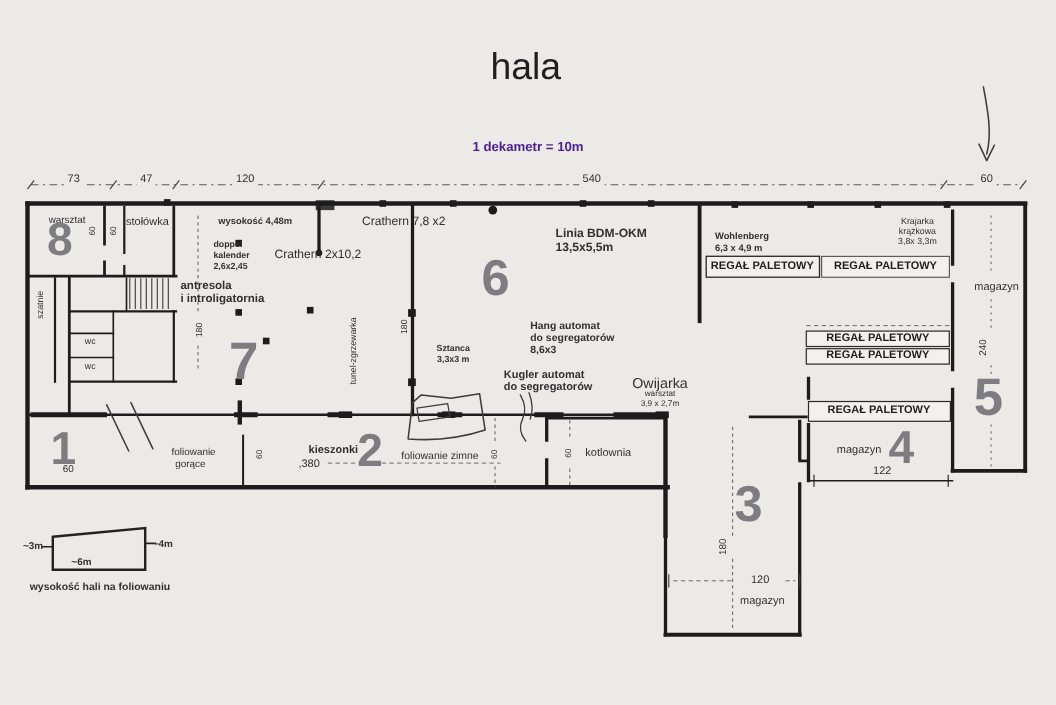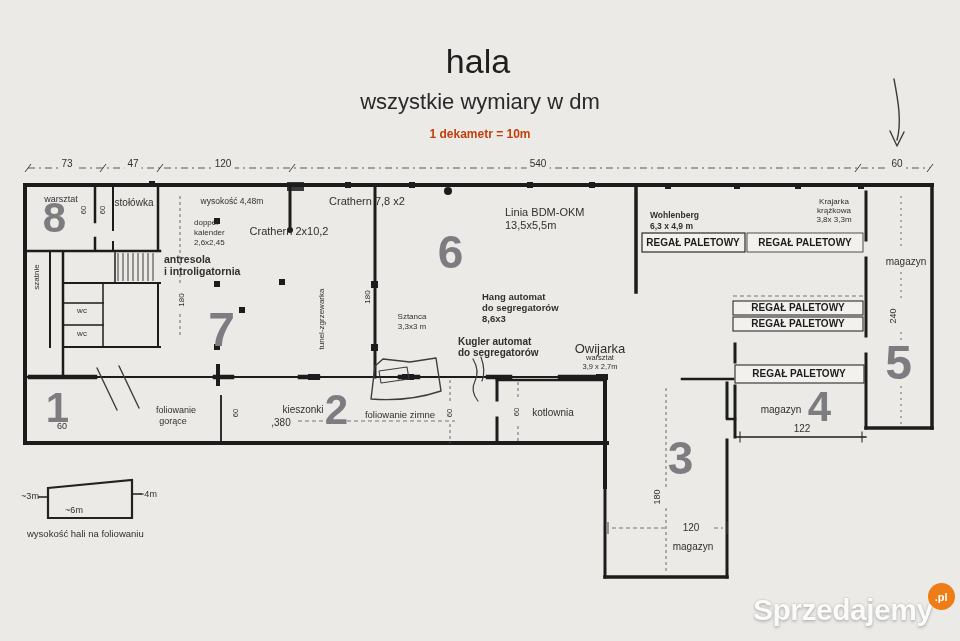--- a/index.html
+++ b/index.html
@@ -10,29 +10,29 @@
     color:#2b2b2b;
   }
   .stage svg{position:absolute;left:0;top:0;}
   .lbl{
     position:absolute;white-space:nowrap;line-height:1.05;
     transform:translate(-50%,-50%);
     font-size:9px;color:#303030;z-index:3;
   }
   .ln{transform:translate(0,-50%);font-weight:bold;}          
   .rot{transform:translate(-50%,-50%) rotate(-90deg);}
-  .b{font-weight:normal;}
+  .b{font-weight:bold;}
   .bg{background:#ebeae6;padding:0 3px;}
   .num{
     position:absolute;transform:translate(-50%,-50%);
     font-weight:bold;color:#7d7d81;z-index:2;letter-spacing:-1px;
   }
   .title{font-size:34px;color:#1f1f1f;}
   .subtitle{font-size:22px;color:#2a2a2a;}
-  .note{font-size:12px;font-weight:bold;color:#c2410c;}
+  .note{font-size:12px;font-weight:bold;color:#4c1d95;}
   .boxlbl{font-size:10px;font-weight:bold;color:#1d1d1d;}
   .watermark{
     position:absolute;left:753px;top:593px;z-index:6;
     font-weight:bold;font-size:30px;letter-spacing:-.5px;
     color:rgba(255,255,255,.95);
     text-shadow:0 0 2px rgba(125,125,125,.55),0 2px 3px rgba(120,120,120,.35);
   }
   .wm-badge{
     position:absolute;right:-22px;top:-10px;width:27px;height:27px;
     border-radius:50%;background:#ee7d18;color:#fff;
@@ -163,21 +163,20 @@
       <path d="M894 79 C898 100 902 122 897 140"></path>
       <path d="M890 131 L897 146 L904 132"></path>
       <path d="M97 368 L117 410 M119 366 L139 408"></path>
       <path d="M371 399 L375 366 L383 359 L410 362 L436 358 L441 391 Q408 402 371 399"></path>
       <path d="M379 371 L407 367 L409 379 L381 383 Z" stroke-width="1.1"></path>
       <path d="M473 359 q7 12 2 22 t3 20 M481 357 q5 14 1 24" stroke-width="1.2"></path>
     </g>
   </svg>
 
   <span class="lbl title" style="left:478px;top:62px">hala</span>
-  <span class="lbl subtitle" style="left:480px;top:102px">wszystkie wymiary w dm</span>
   <span class="lbl note" style="left:480px;top:134px">1 dekametr = 10m</span>
 
   <span class="lbl bg" style="left:67px;top:164px;font-size:10px">73</span>
   <span class="lbl bg" style="left:133px;top:164px;font-size:10px">47</span>
   <span class="lbl bg" style="left:223px;top:164px;font-size:10px">120</span>
   <span class="lbl bg" style="left:538px;top:164px;font-size:10px">540</span>
   <span class="lbl bg" style="left:897px;top:164px;font-size:10px">60</span>
 
   <span class="lbl" style="left:61px;top:200px">warsztat</span>
   <span class="num" style="left:54px;top:218px;font-size:42px">8</span>
@@ -250,19 +249,14 @@
   <span class="num" style="left:680px;top:458px;font-size:46px">3</span>
   <span class="lbl rot bg" style="left:658px;top:497px;font-size:9px">180</span>
   <span class="lbl bg" style="left:691px;top:528px;font-size:10px">120</span>
   <span class="lbl" style="left:693px;top:547px;font-size:10px">magazyn</span>
 
   <span class="lbl b" style="left:30px;top:497px;font-size:9px">~3m</span>
   <span class="lbl b" style="left:148px;top:495px;font-size:9px">~4m</span>
   <span class="lbl b" style="left:74px;top:511px;font-size:9px">~6m</span>
   <span class="lbl ln b" style="left:27px;top:534px;font-size:9.5px">wysokość hali na foliowaniu</span>
 
-  <div class="watermark">
-    <span>Sprzedajemy</span><span class="wm-badge">
-        <span>.pl</span>
-      </span>
-  </div>
 
 </div>
 
 </body></html>

